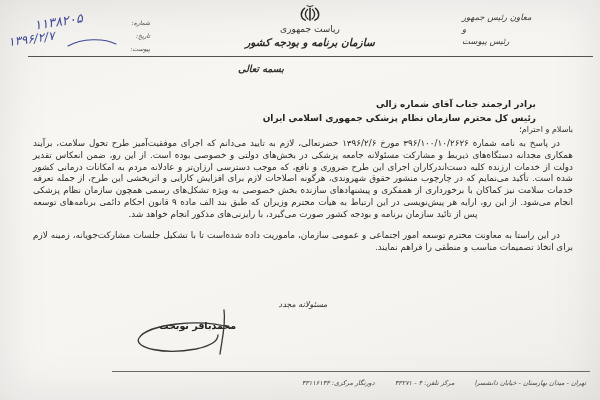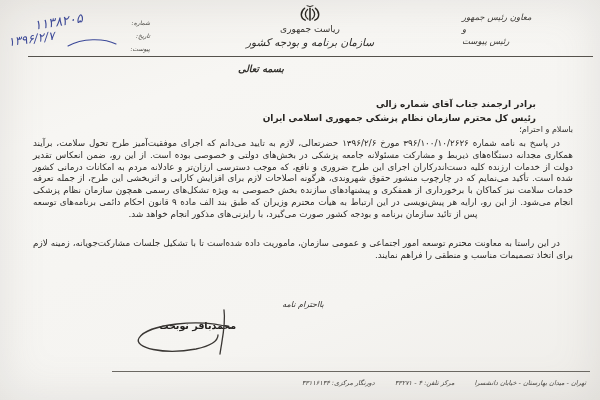--- a/index.html
+++ b/index.html
@@ -16,40 +16,40 @@
   }
   
   .lh-right{
     position:absolute;top:11px;right:30px;width:108px;
     text-align:left;font-size:8.5px;font-style:italic;
     color:#3a3834;line-height:12px;
   }
   .lh-center{position:absolute;top:4px;left:225px;width:170px;text-align:center;}
   .lh-center .emblem{display:block;margin:0 auto 1px auto;}
   .lh-center .c1{font-size:9px;color:#34322e;line-height:12px;}
-  .lh-center .c2{font-size:10.5px;font-style:italic;font-weight:normal;color:#2e2c29;line-height:14px;}
+  .lh-center .c2{font-size:10.5px;font-style:italic;font-weight:bold;color:#2e2c29;line-height:14px;}
   .lh-left{position:absolute;top:6px;left:4px;width:160px;height:52px;}
   .hw{color:#3d4a99;font-style:italic;white-space:nowrap;}
   .hw-number{position:absolute;left:30px;top:8px;font-size:13px;letter-spacing:2.5px;transform:rotate(-9deg);}
   .hw-date{position:absolute;left:4px;top:26px;font-size:12px;letter-spacing:1.5px;transform:rotate(-8deg);}
   .lh-labels{position:absolute;left:112px;top:10px;width:34px;
     font-size:6px;font-style:italic;color:#46443f;line-height:13px;text-align:right;}
   .rule-top{position:absolute;top:56px;left:28px;right:7px;border-top:1px solid #55524c;}
   
   .besmellah{position:absolute;top:63px;left:238px;width:84px;text-align:left;
     font-size:9.5px;font-style:italic;font-weight:bold;color:#33312d;}
   .recipient{position:absolute;top:98px;right:64px;text-align:right;
     font-weight:700;font-size:9px;line-height:13.5px;color:#262421;}
   .salutation{position:absolute;top:125px;right:27px;font-size:8px;
     color:#33312e;}
   
   .letter-body{position:absolute;top:138px;right:27px;left:33px;
     font-size:8.8px;line-height:11.75px;text-align:justify;color:#2c2a27;}
   .letter-body p{margin:0;text-indent:13px;}
-  .letter-body p.p1{text-align-last:center;margin-bottom:18px;}
+  .letter-body p.p1{text-align-last:center;margin-bottom:10px;}
   
   .sig-closing{position:absolute;top:300px;left:268px;width:70px;text-align:center;
     font-size:8px;font-style:italic;color:#33312e;}
   .sig-name{position:absolute;top:320px;left:145px;width:105px;text-align:center;
     font-weight:700;font-size:9.5px;color:#242220;}
   .sig-scrawl{position:absolute;left:128px;top:298px;}
   
   .rule-bottom{position:absolute;top:371px;left:112px;right:10px;border-top:1px solid #6b6862;}
   .footer-row{position:absolute;top:379px;right:14px;display:flex;gap:20px;
     direction:rtl;font-size:6.5px;font-style:italic;color:#45433f;white-space:nowrap;}
@@ -102,21 +102,21 @@
     <div>رئیس کل محترم سازمان نظام پزشکی جمهوری اسلامی ایران</div>
   </div>
 
   <div class="salutation">باسلام و احترام؛</div>
 
   <div class="letter-body">
     <p class="p1">در پاسخ به نامه شماره ۳۹۶/۱۰۰/۱۰/۲۶۲۶ مورخ ۱۳۹۶/۲/۶ حضرتعالی، لازم به تایید می‌دانم که اجرای موفقیت‌آمیز طرح تحول سلامت، برآیند همکاری مجدانه دستگاه‌های ذیربط و مشارکت مسئولانه جامعه پزشکی در بخش‌های دولتی و خصوصی بوده است. از این رو، ضمن انعکاس تقدیر دولت از خدمات ارزنده کلیه دست‌اندرکاران اجرای این طرح ضروری و نافع، که موجب دسترسی ارزان‌تر و عادلانه مردم به امکانات درمانی کشور شده است. تأکید می‌نمایم که در چارچوب منشور حقوق شهروندی، هرگونه اصلاحات لازم برای افزایش کارایی و اثربخشی این طرح، از جمله تعرفه خدمات سلامت نیز کماکان با برخورداری از همفکری و پیشنهادهای سازنده بخش خصوصی به ویژه تشکل‌های رسمی همچون سازمان نظام پزشکی انجام می‌شود. از این رو، ارایه هر پیش‌نویسی در این ارتباط به هیأت محترم وزیران که طبق بند الف ماده ۹ قانون احکام دائمی برنامه‌های توسعه پس از تائید سازمان برنامه و بودجه کشور صورت می‌گیرد، با رایزنی‌های مذکور انجام خواهد شد.</p>
     <p class="p2">در این راستا به معاونت محترم توسعه امور اجتماعی و عمومی سازمان، ماموریت داده شده‌است تا با تشکیل جلسات مشارکت‌جویانه، زمینه لازم برای اتخاذ تصمیمات مناسب و منطقی را فراهم نمایند.</p>
   </div>
 
-  <div class="sig-closing">بااحترام نامه</div>
+  <div class="sig-closing">مسئولانه مجدد</div>
   <div class="sig-name">محمدباقر نوبخت</div>
   <svg class="sig-scrawl" width="128" height="62" viewBox="0 0 128 62">
     <g fill="none" stroke="#3a3734" stroke-width="1.3" stroke-linecap="round">
       <path d="M96 12 C98 26, 94 42, 92 56"></path>
       <path d="M104 30 C72 20, 20 26, 11 40 C5 50, 36 57, 68 51 C82 48, 90 43, 90 37"></path>
     </g>
   </svg>
 
   <div class="rule-bottom"></div>
   <div class="footer-row">

